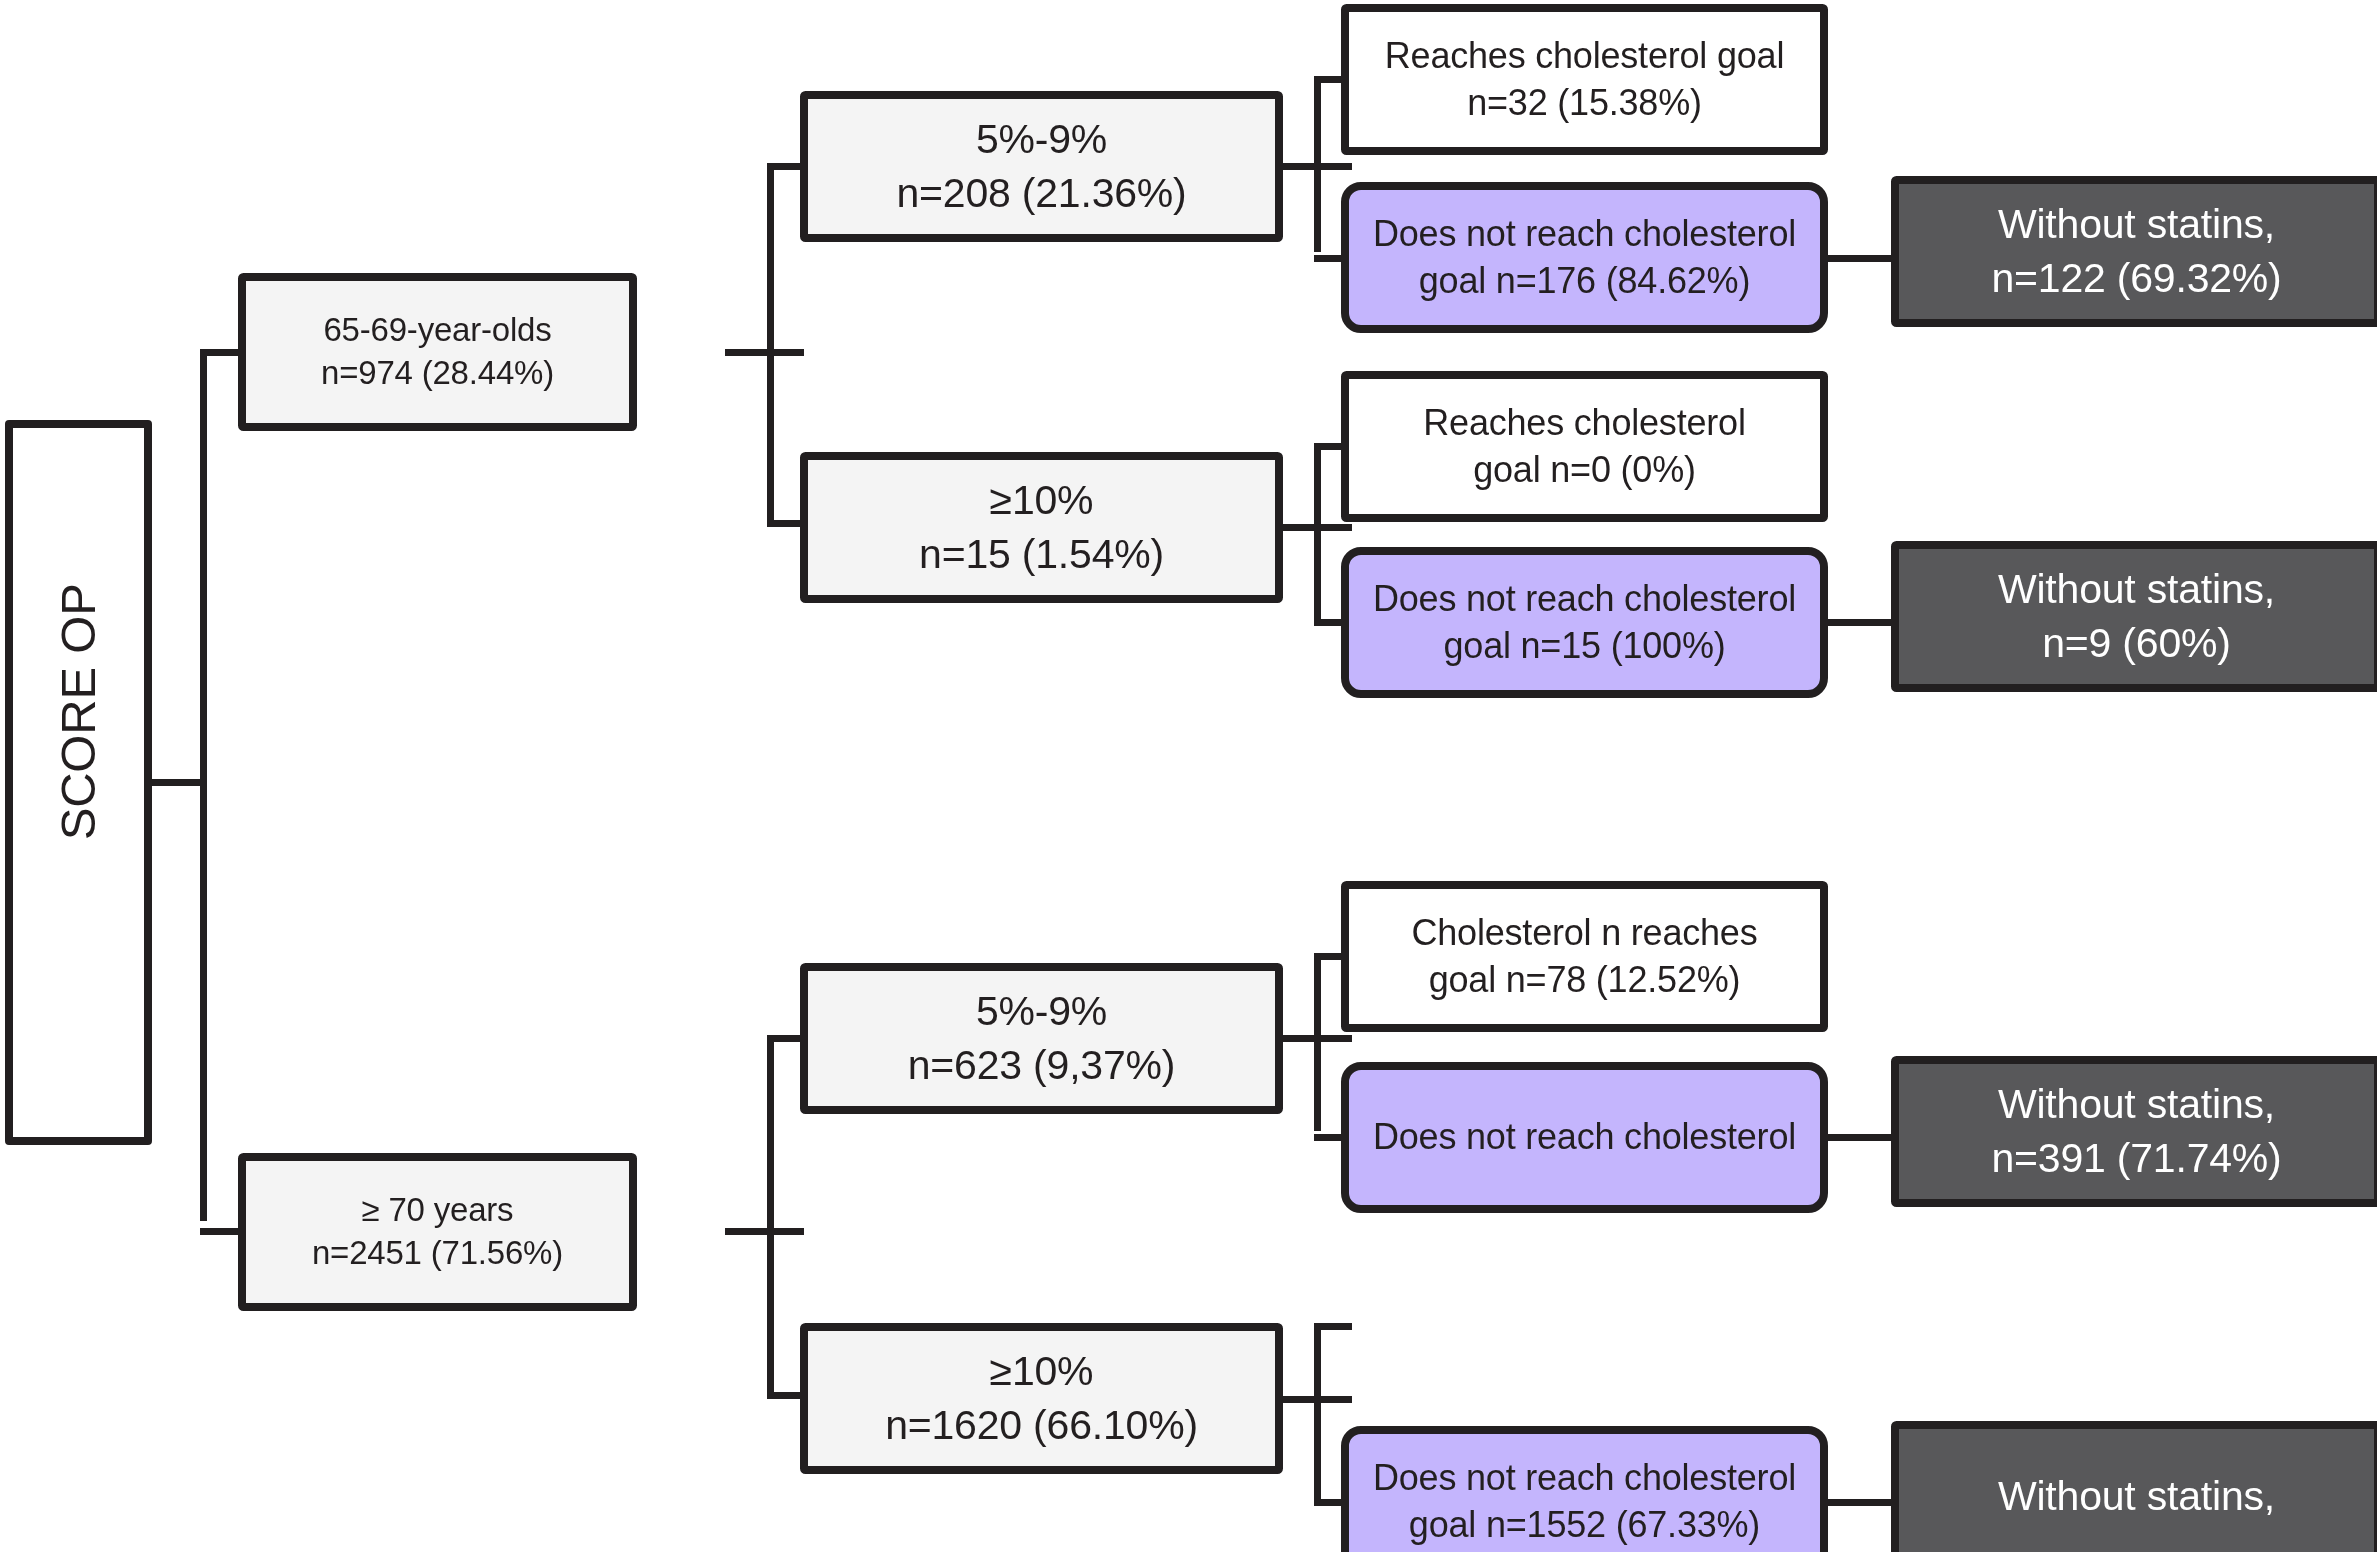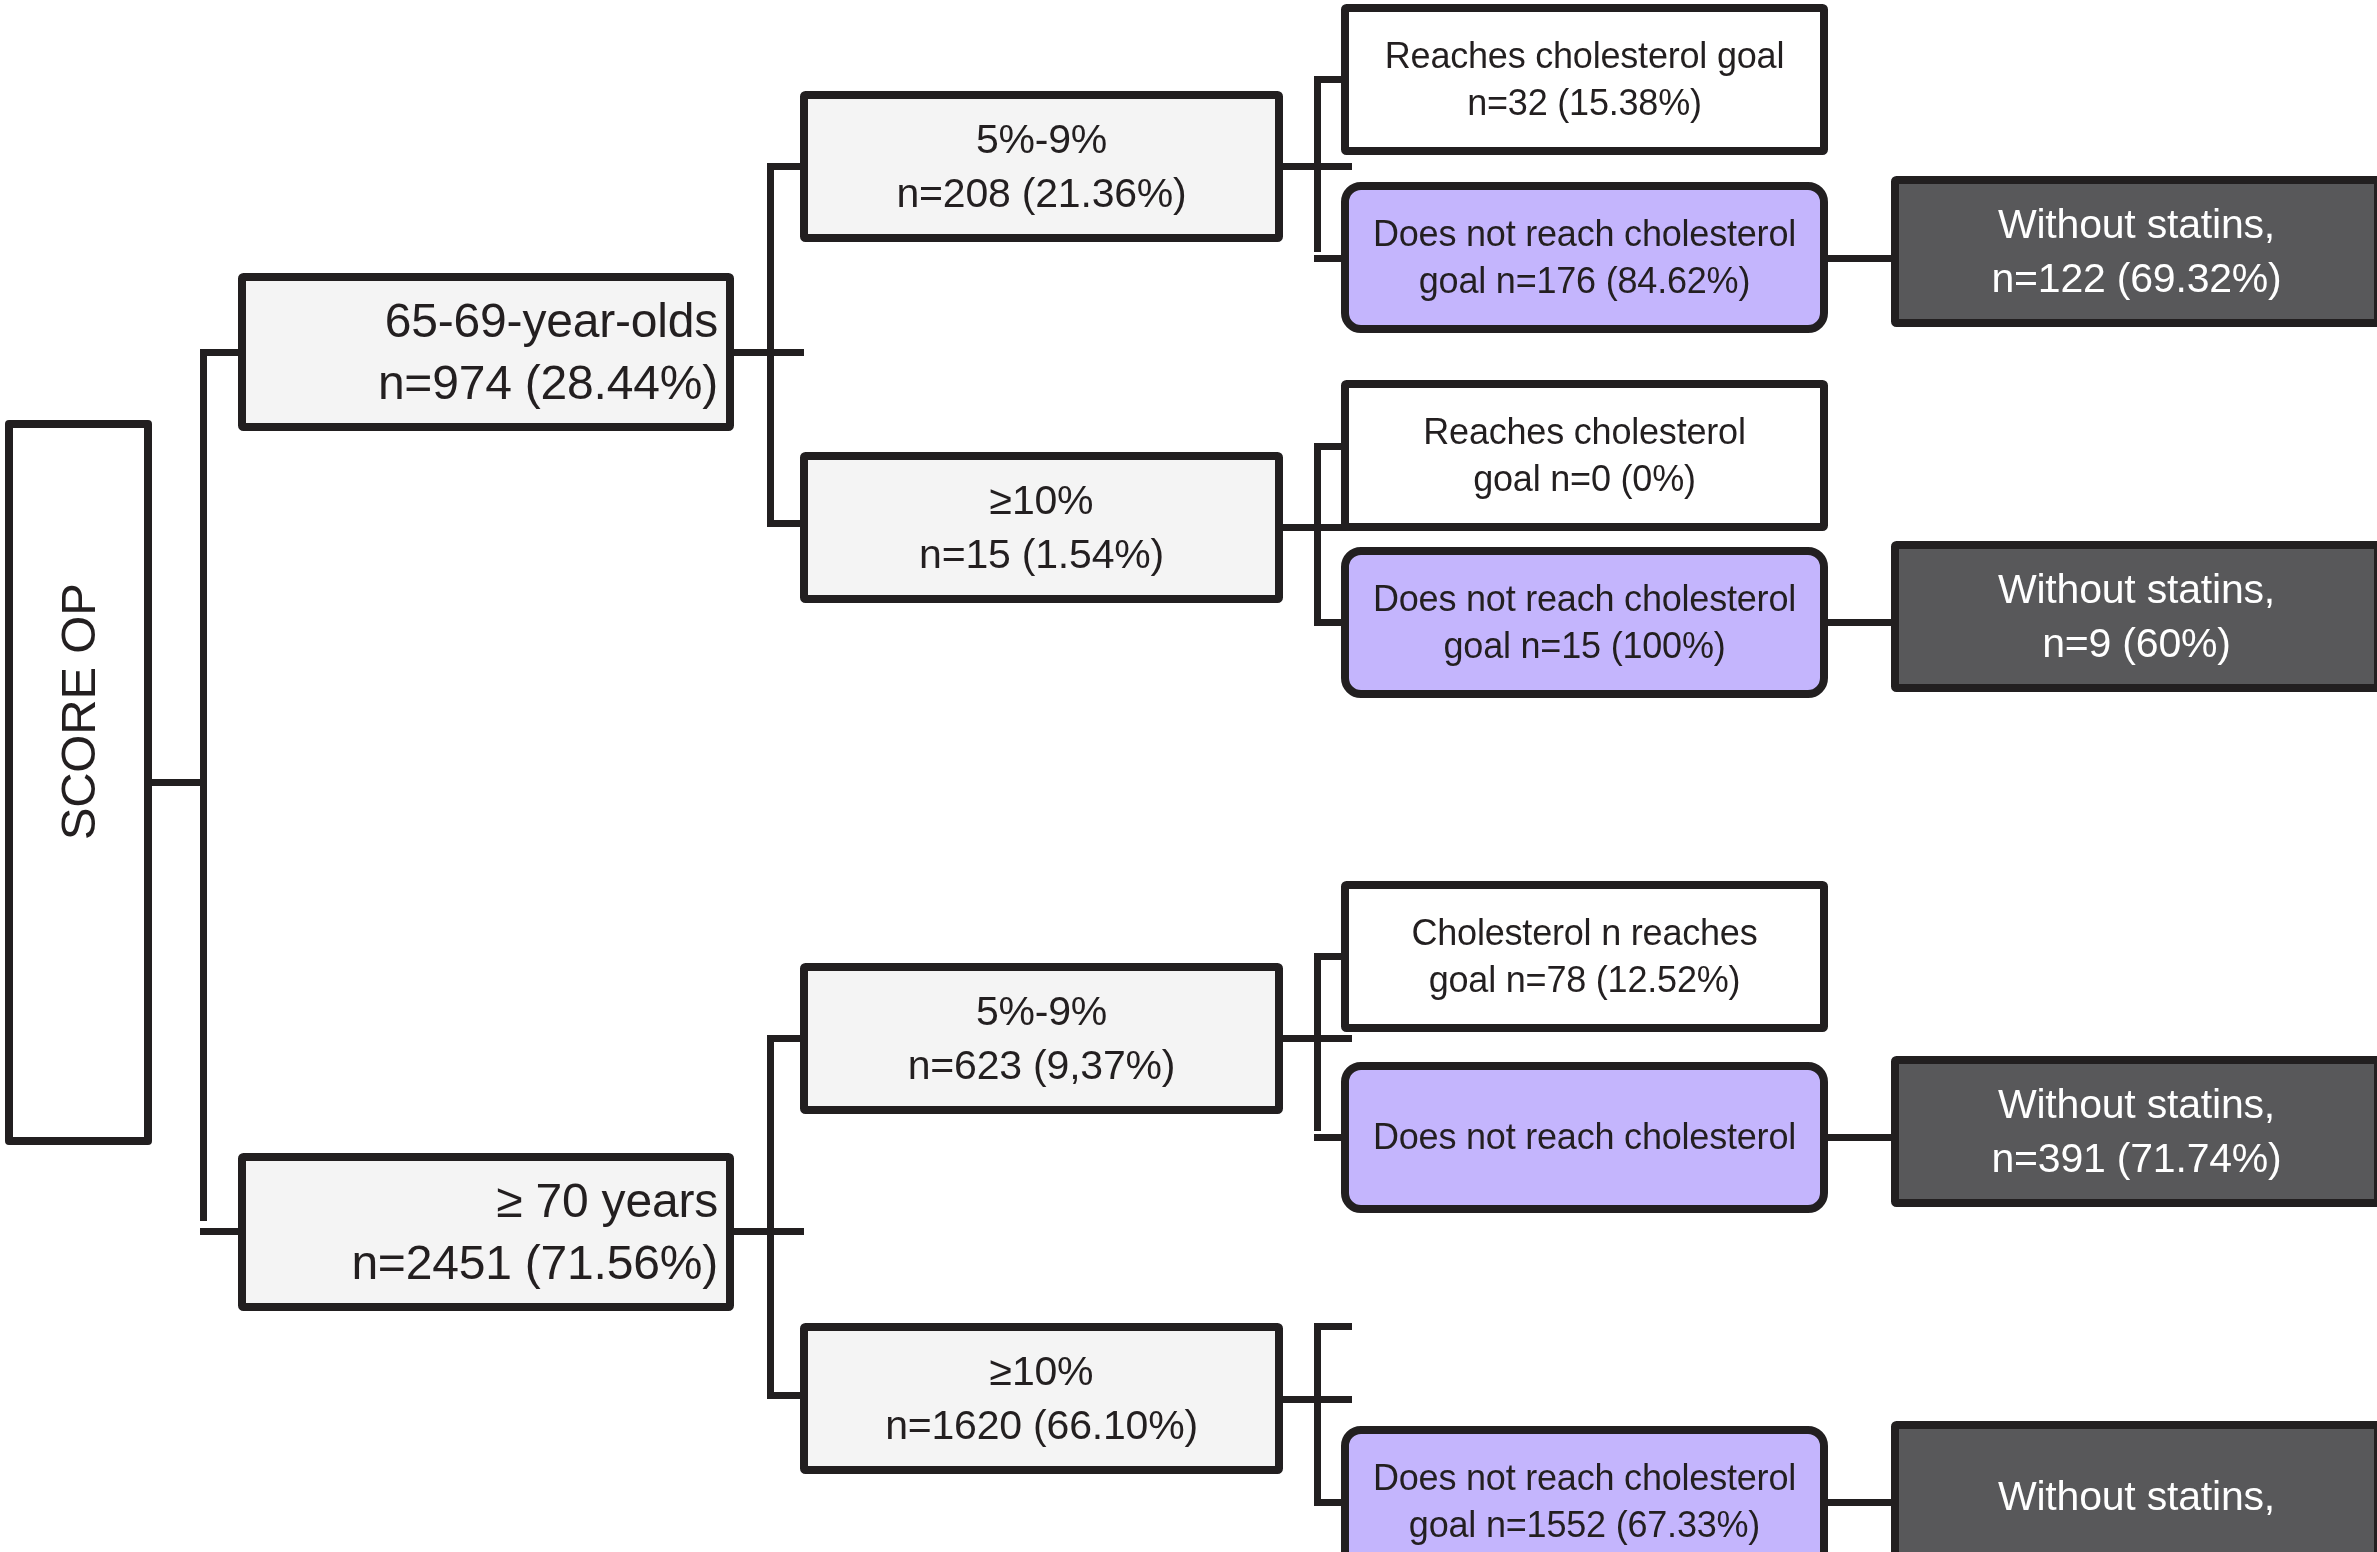--- a/index.html
+++ b/index.html
@@ -48,36 +48,36 @@
     border-width: 8px;
     border-radius: 4px;
   }
   #root-node .txt {
     transform: rotate(-90deg);
     white-space: nowrap;
     font-size: 49px;
   }
 
   
-  .age-node { width: 496px; height: 158px; font-size: 48px; text-align: right; }
+  .age-node { width: 399px; height: 158px; font-size: 33px; }
   #age-0 { left: 238px; top: 273px;  }
   #age-1 { left: 238px; top: 1153px; }
 
   
   .risk-node { width: 483px; height: 151px; font-size: 41px; }
   #risk-0 { left: 800px; top: 91px;  }
   #risk-1 { left: 800px; top: 452px;  }
   #risk-2 { left: 800px; top: 963px; }
   #risk-3 { left: 800px; top: 1323px; }
 
   
   .goal-node { width: 487px; height: 151px; font-size: 36px; }
   #goal-0 { left: 1341px; top: 4px;    }
   #goal-1 { left: 1341px; top: 182px;  }
-  #goal-2 { left: 1341px; top: 380px;  }
+  #goal-2 { left: 1341px; top: 371px;  }
   #goal-3 { left: 1341px; top: 547px;  }
   #goal-4 { left: 1341px; top: 881px; }
   #goal-5 { left: 1341px; top: 1062px; }
   #goal-6 { left: 1341px; top: 1251px; }
   #goal-7 { left: 1341px; top: 1426px; }
 
   
   .statin-node { width: 491px; height: 151px; font-size: 41px; }
   #statin-0 { left: 1891px; top: 176px;  }
   #statin-1 { left: 1891px; top: 541px;  }

